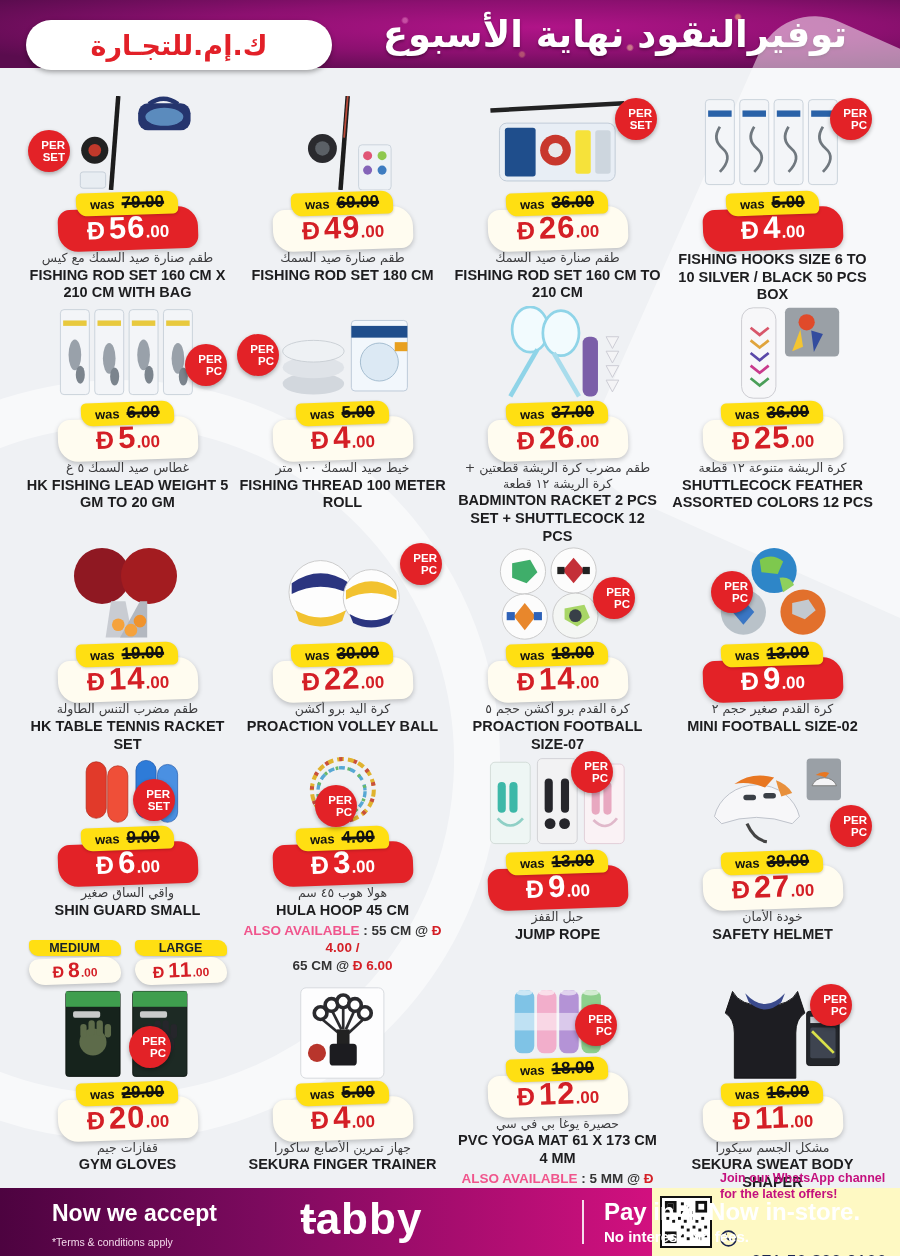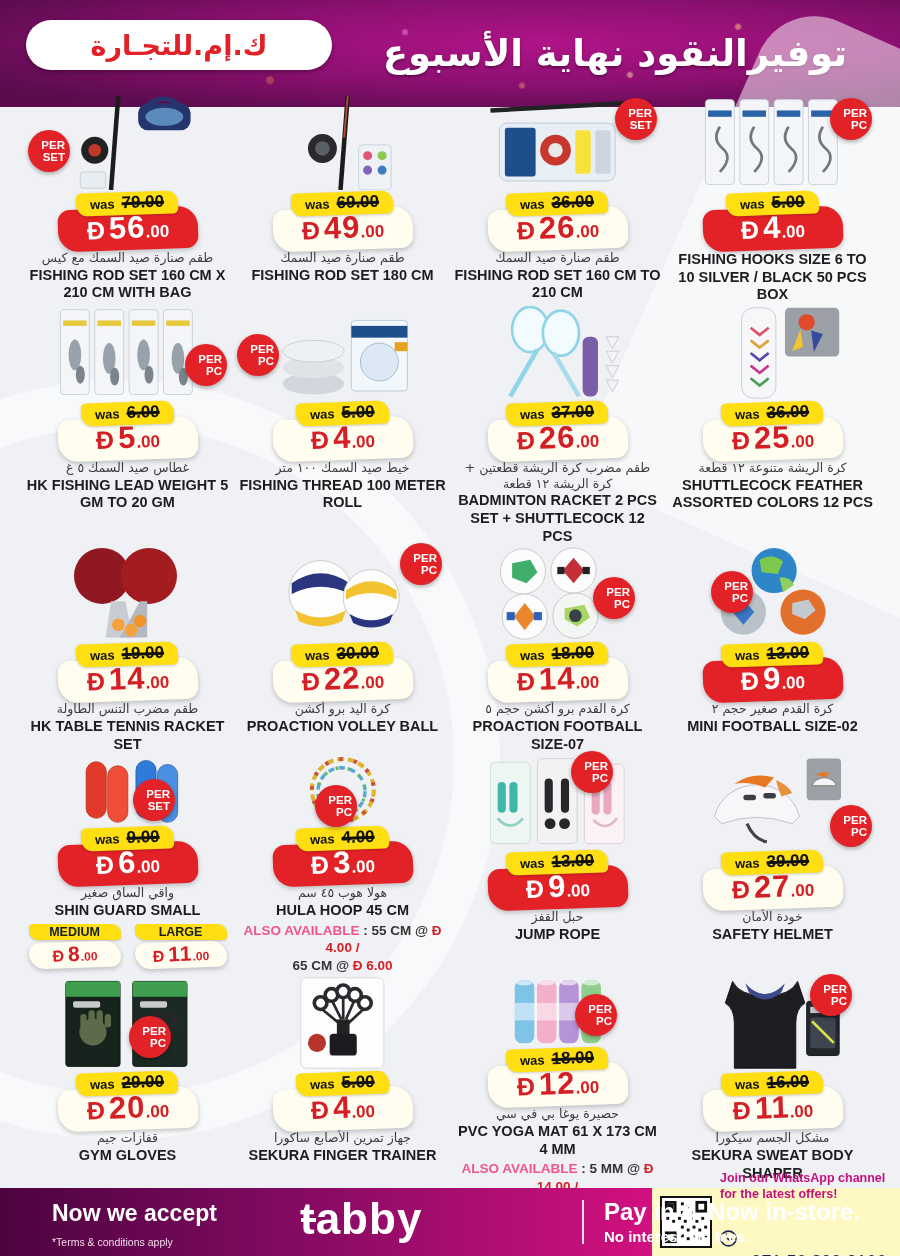--- a/index.html
+++ b/index.html
@@ -1,20 +1,20 @@
 <!DOCTYPE html>
 <html lang="ar"><head>
 <meta charset="utf-8">
 <style>
   * { box-sizing: border-box; margin: 0; padding: 0; }
   body { width: 900px; height: 1256px; margin: 0; font-family: "Liberation Sans", sans-serif; background:#e9ebee; }
   .page { position: relative; width: 900px; height: 1256px; overflow: hidden; background:#eff1f4; }
 
   
-  .header { position: relative; height: 107px;
+  .header { position: relative; height: 68px;
     background:
       radial-gradient(circle at 82% 25%, rgba(255,190,120,.55) 0 2px, transparent 4px),
       radial-gradient(circle at 70% 70%, rgba(255,220,160,.5) 0 2px, transparent 4px),
       radial-gradient(circle at 45% 30%, rgba(255,170,220,.4) 0 2px, transparent 4px),
       radial-gradient(circle at 92% 60%, rgba(255,255,255,.35) 0 2px, transparent 4px),
       radial-gradient(circle at 58% 80%, rgba(255,200,120,.35) 0 2px, transparent 4px),
       radial-gradient(circle at 30% 75%, rgba(255,160,80,.3) 0 3px, transparent 5px),
       radial-gradient(ellipse at 60% 40%, #b01488 0%, #8c1070 45%, #5a0c4e 85%),
       #4a093f;
     display:flex; align-items:center; }
@@ -55,21 +55,21 @@
   .price.red { background:#e32227; color:#ffffff; }
   .price .cur { font-size:25px; font-weight:bold; margin-right:4px; }
   .price .main { font-size:31px; font-weight:bold; letter-spacing:1px; }
   .price .cents { font-size:17px; font-weight:bold; }
   .price.small { min-width:92px; padding:0 10px 2px; margin-top:2px; }
   .price.small .cur { font-size:16px; }
   .price.small .main { font-size:21px; }
   .price.small .cents { font-size:12px; }
   .ar { font-family:"DejaVu Sans", sans-serif; font-size:12.5px; color:#3d3d3f; direction:rtl; line-height:1.25; }
   .en { margin-top:1px; font-size:14.5px; font-weight:bold; color:#1d1d1f; line-height:1.22; }
-  .opts { display:flex; gap:14px; justify-content:center; margin-top:4px; }
+  .opts { display:flex; gap:14px; justify-content:center; margin-top:20px; }
   .optlbl { background:#ffdf12; color:#17202a; font-weight:bold; font-size:12.5px; padding:1px 20px;
     border-radius:4px 9px 4px 9px; box-shadow:0 1px 2px rgba(0,0,0,.2); }
   .also { margin-top:2px; font-size:13.5px; font-weight:bold; color:#333; line-height:1.3; }
   .also .lbl { color:#f0558c; }
   .also .amt { color:#d41f26; }
 
   
   .footer { position:absolute; left:0; right:0; bottom:0; height:68px; display:flex; }
   .footer-left { flex:0 0 652px; background:linear-gradient(90deg, #4d0340 0%, #7c0a5e 40%, #d2107f 100%);
     position:relative; display:flex; align-items:center; }

